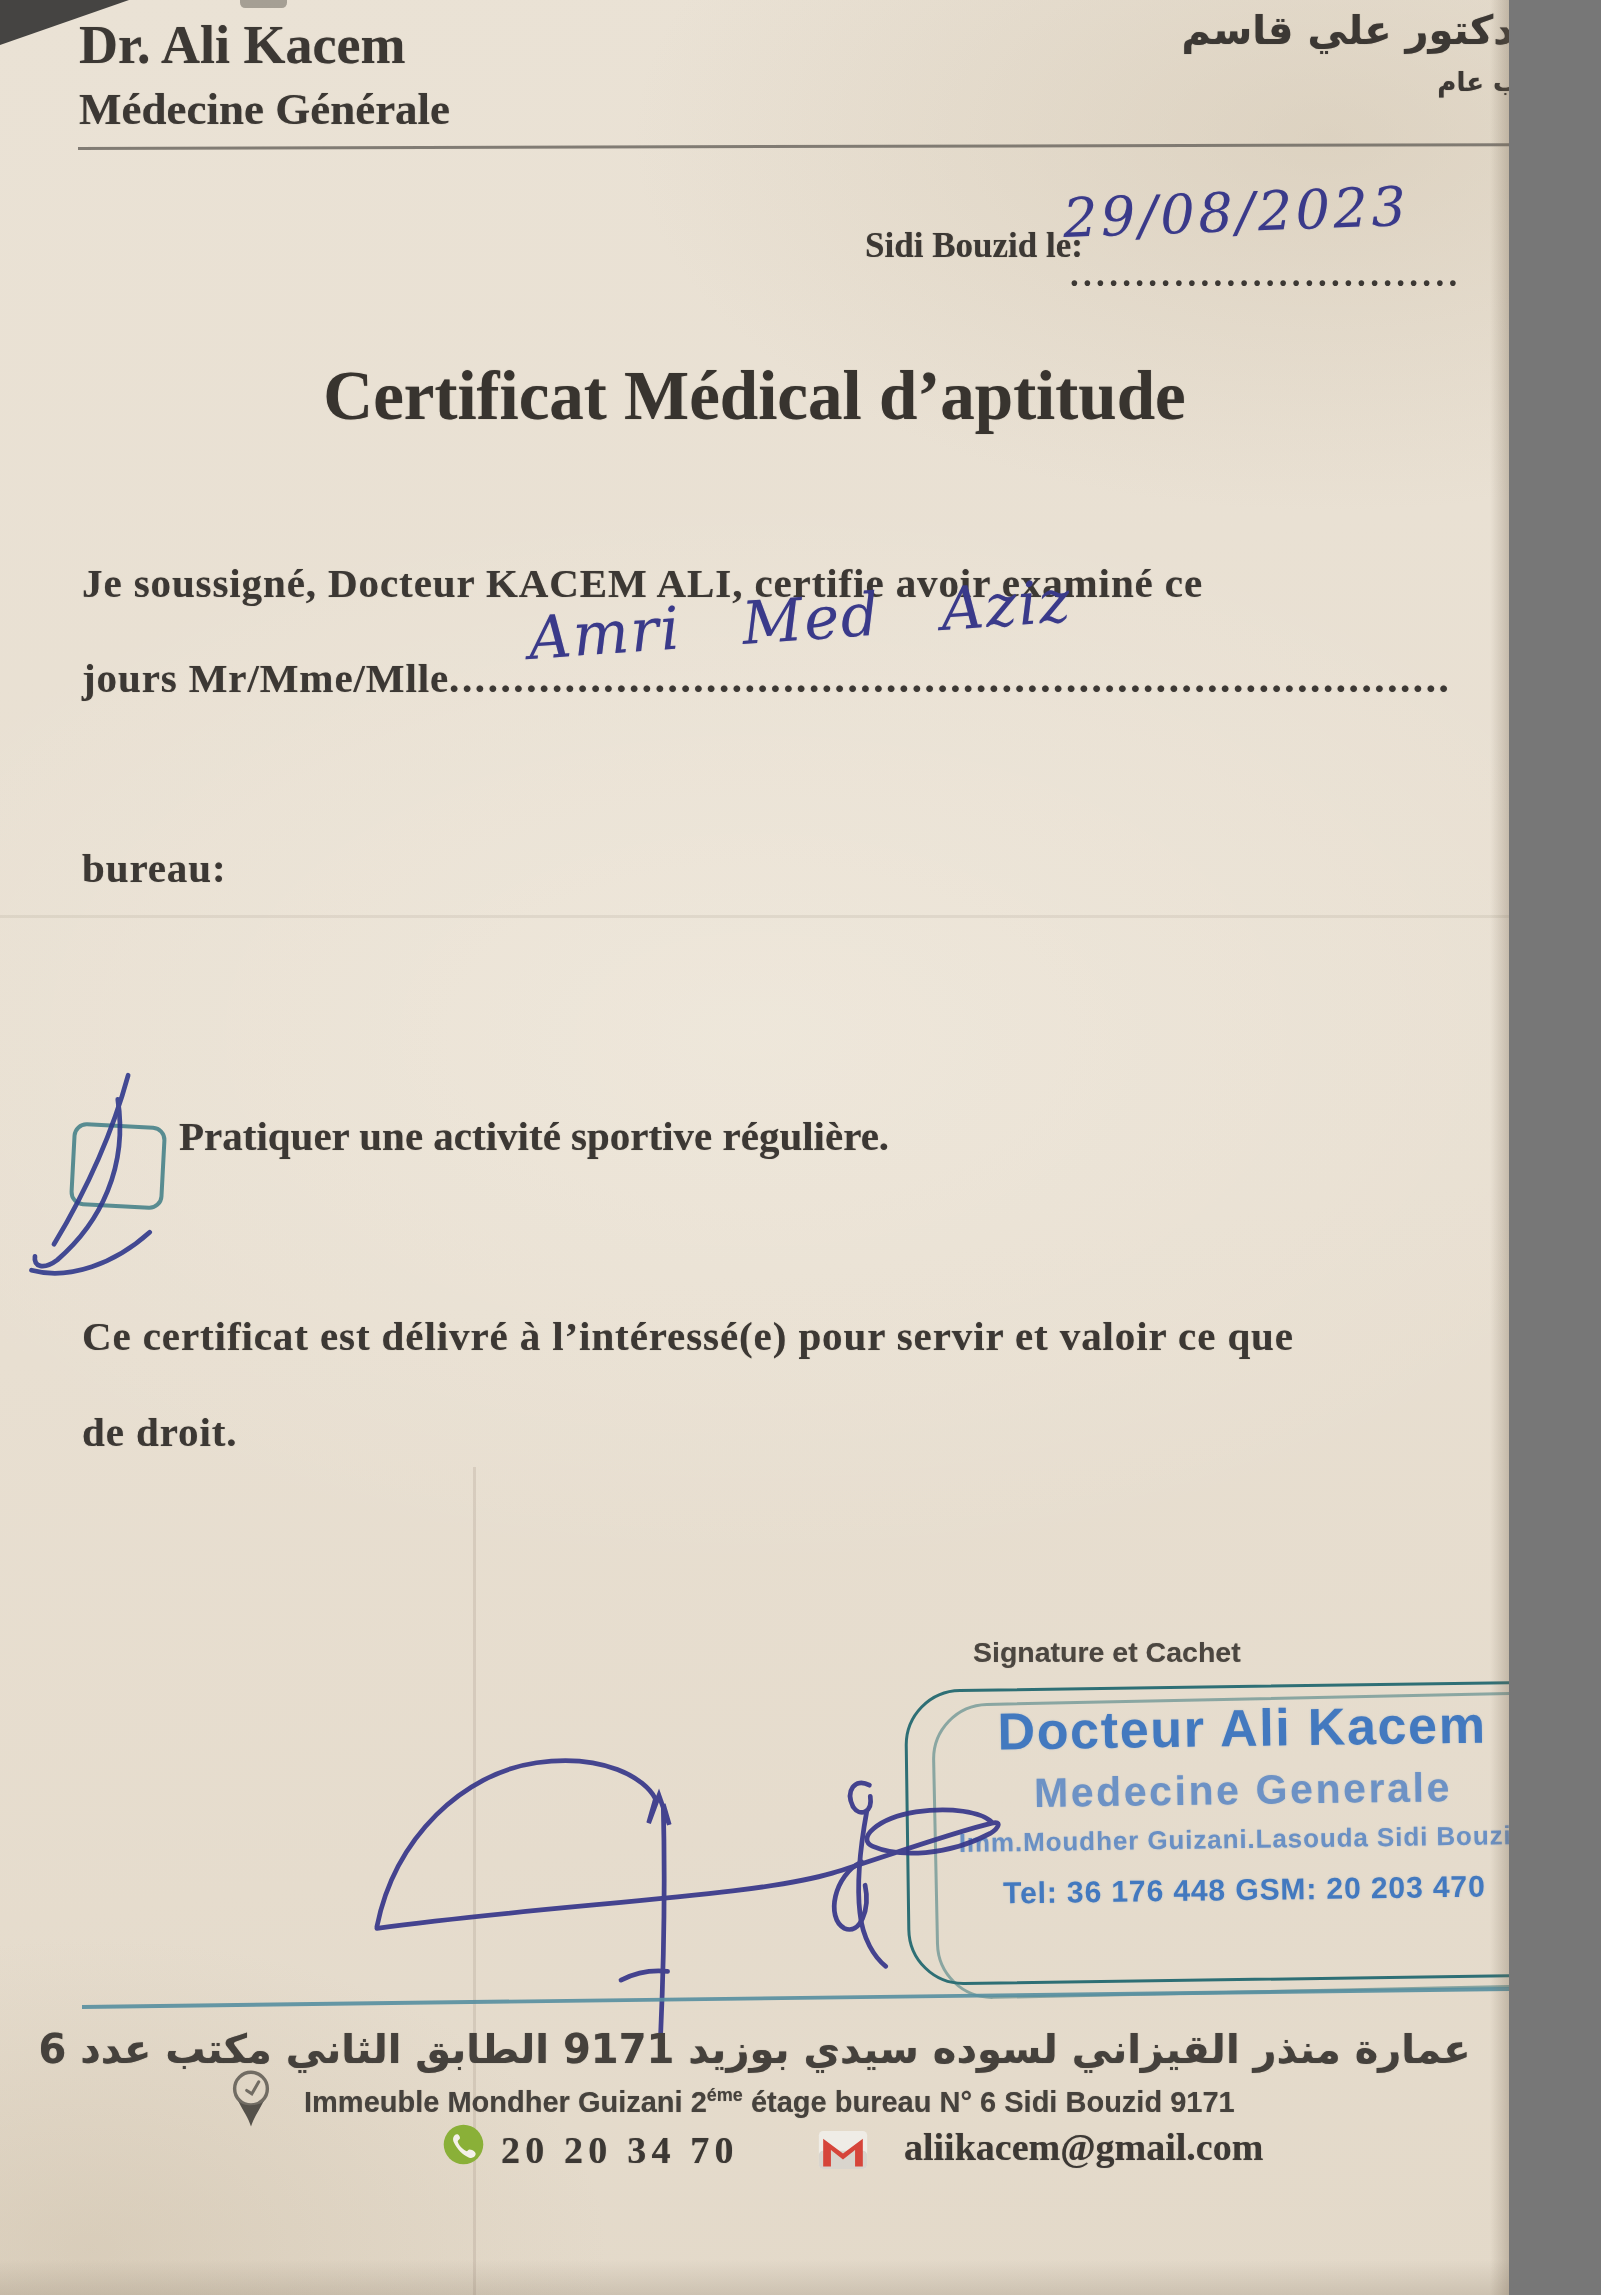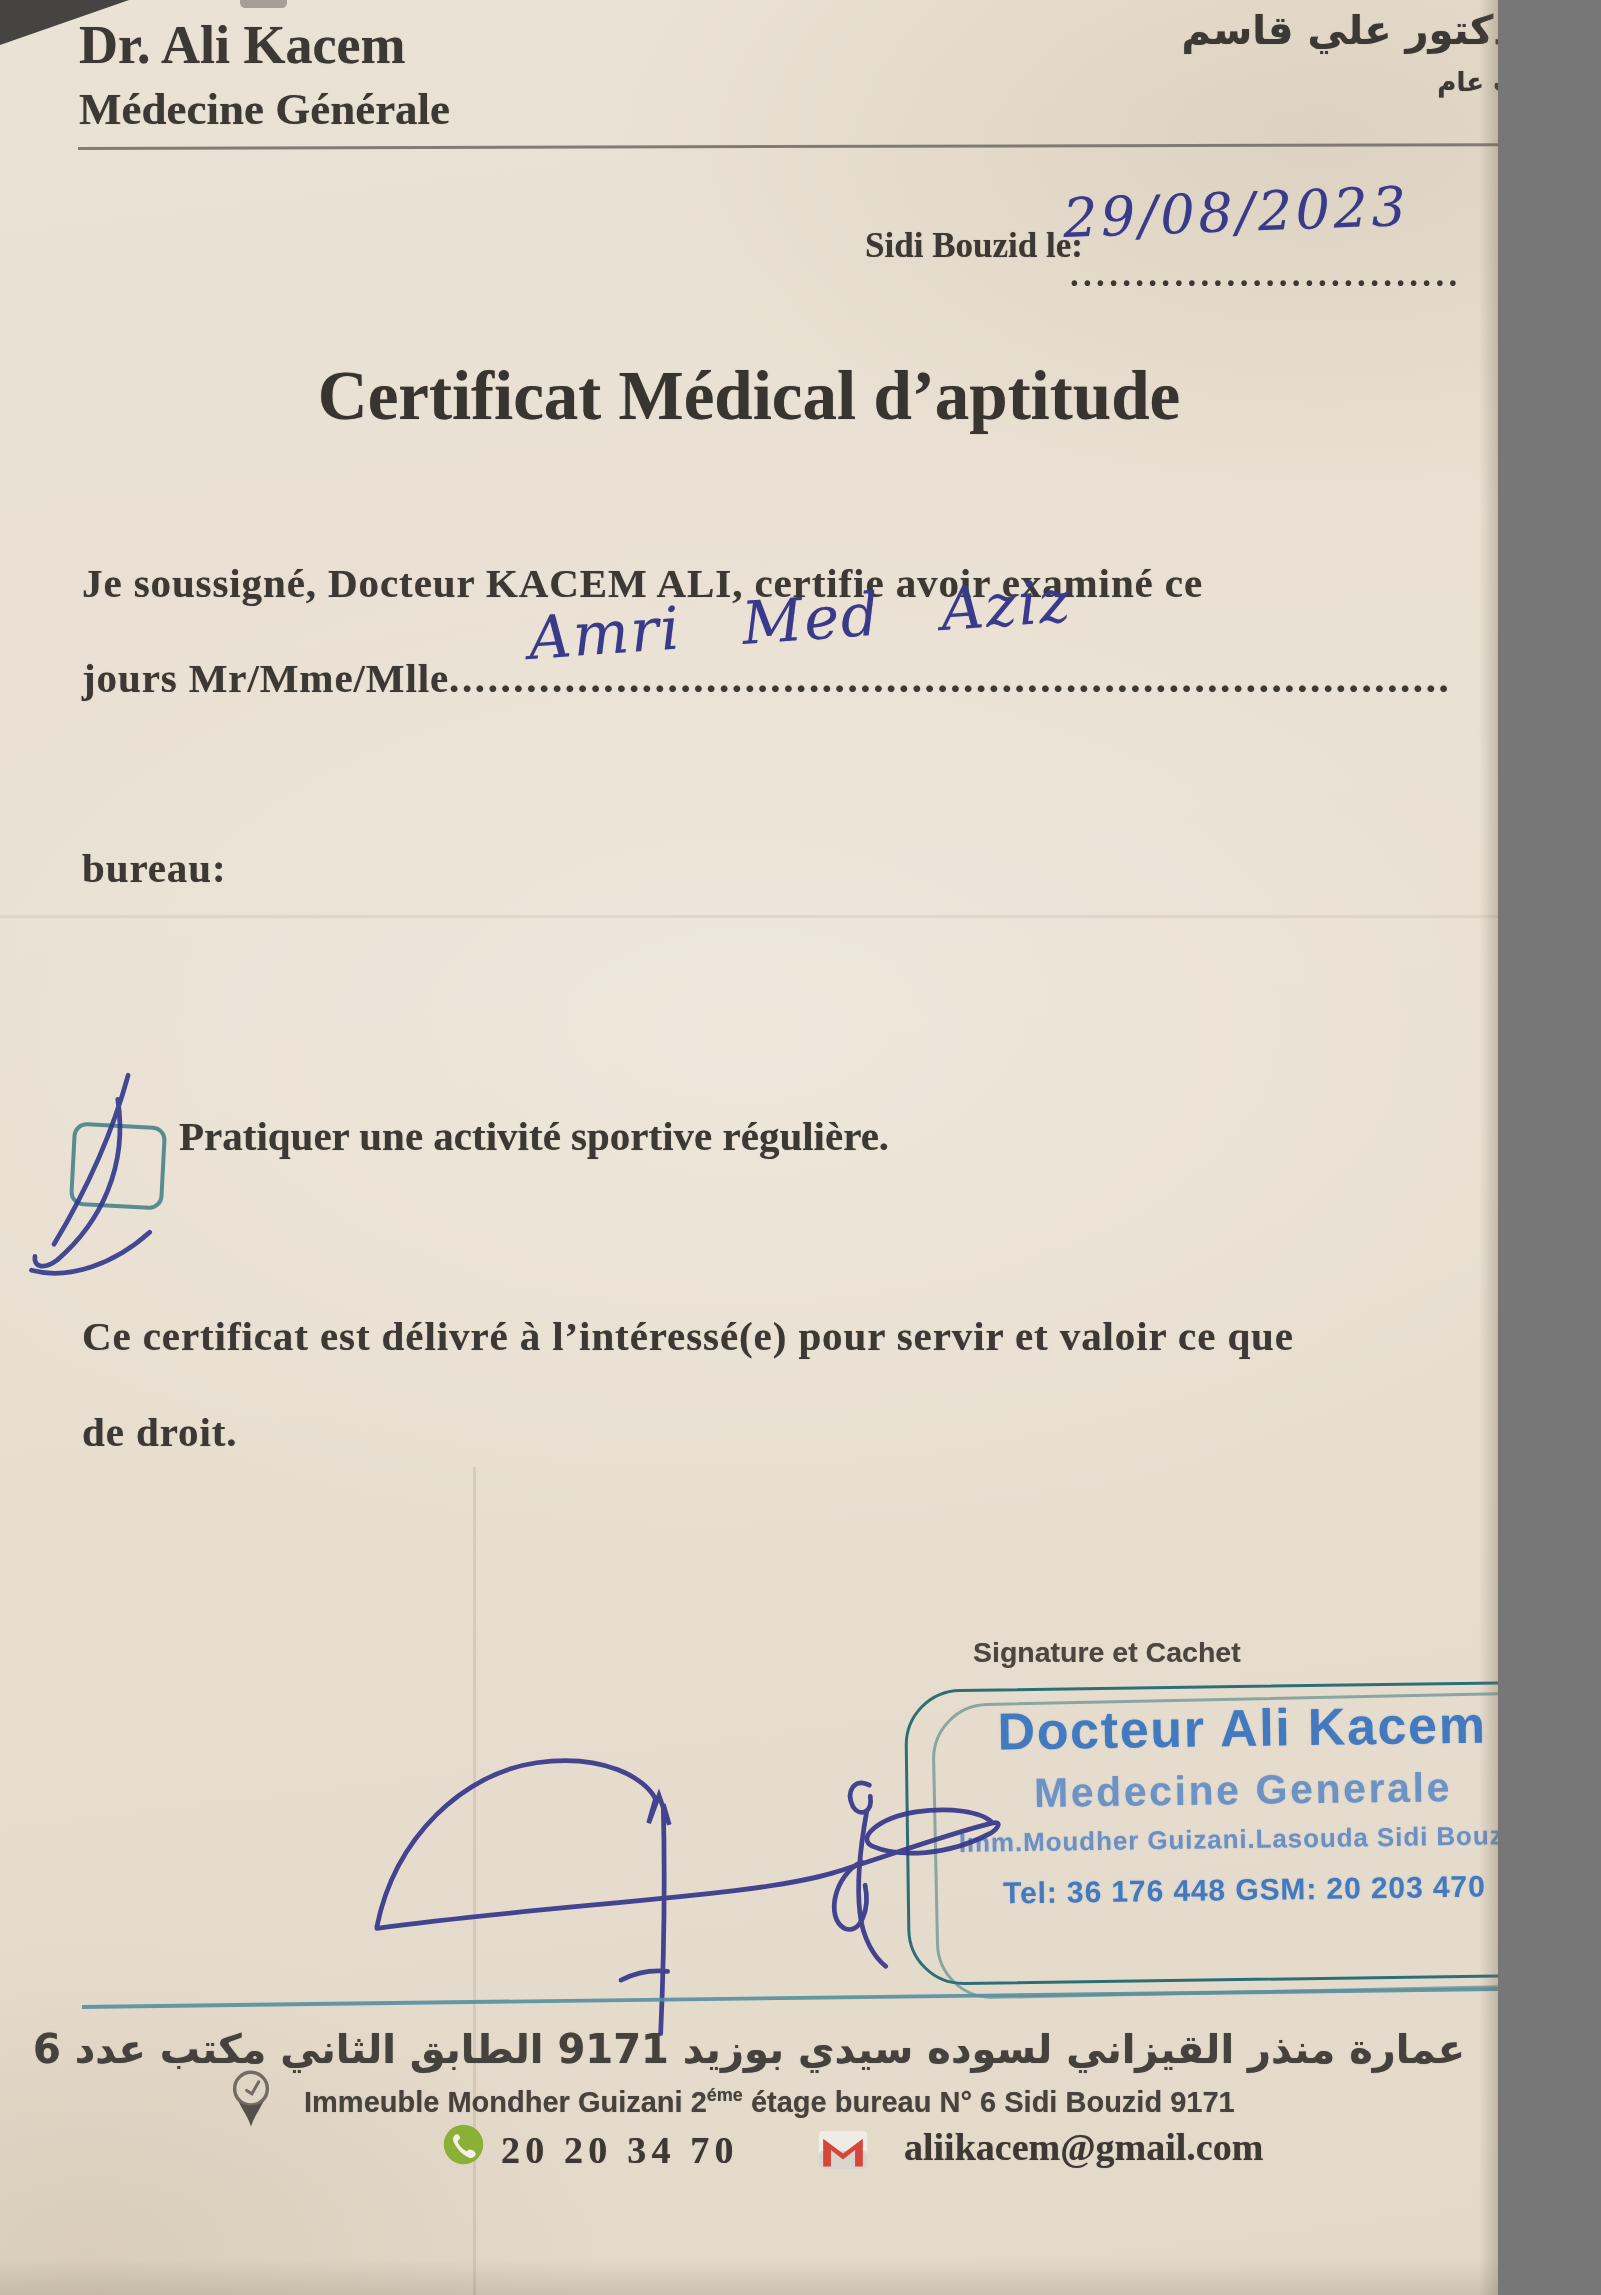--- a/index.html
+++ b/index.html
@@ -4,20 +4,21 @@
 <style>
   html,body{margin:0;padding:0;background:#777;}
   .page{
     position:relative;width:1498px;height:2295px;overflow:hidden;
     background:
       radial-gradient(1122px 604px at 88% 6%, rgba(200,186,162,.38), transparent 62%),
       radial-gradient(863px 518px at 6% 98%, rgba(190,174,148,.30), transparent 60%),
       radial-gradient(1381px 777px at 50% 45%, rgba(255,252,244,.25), transparent 70%),
       linear-gradient(173deg,#eae2d5 0%, #e8dfd1 55%, #e3d9c9 100%);
     font-family:"Liberation Serif", serif;
+    padding-left:11px;
   }
   .abs{position:absolute;}
   .printed{color:#3c3834;text-shadow:0 0 0.9px rgba(60,52,44,.5);}
   
   .corner-tl{left:0;top:0;width:129px;height:45px;background:#454442;
     clip-path:polygon(0 0,129px 0,0 45px);}
   .speck-top{left:240px;top:0;width:47px;height:7.8px;background:#6b675f;opacity:.55;border-radius:0 0 5.2px 5.2px;}
   .edge-right{right:0;top:0;width:19px;height:100%;background:linear-gradient(to left, rgba(115,100,80,.30), rgba(115,100,80,0));}
   .edge-bottom{left:0;bottom:0;width:100%;height:36px;background:linear-gradient(to top, rgba(115,100,80,.20), rgba(115,100,80,0));}
   .crease-v{left:473px;top:1467px;width:2.6px;height:828px;background:rgba(110,95,75,.14);}

